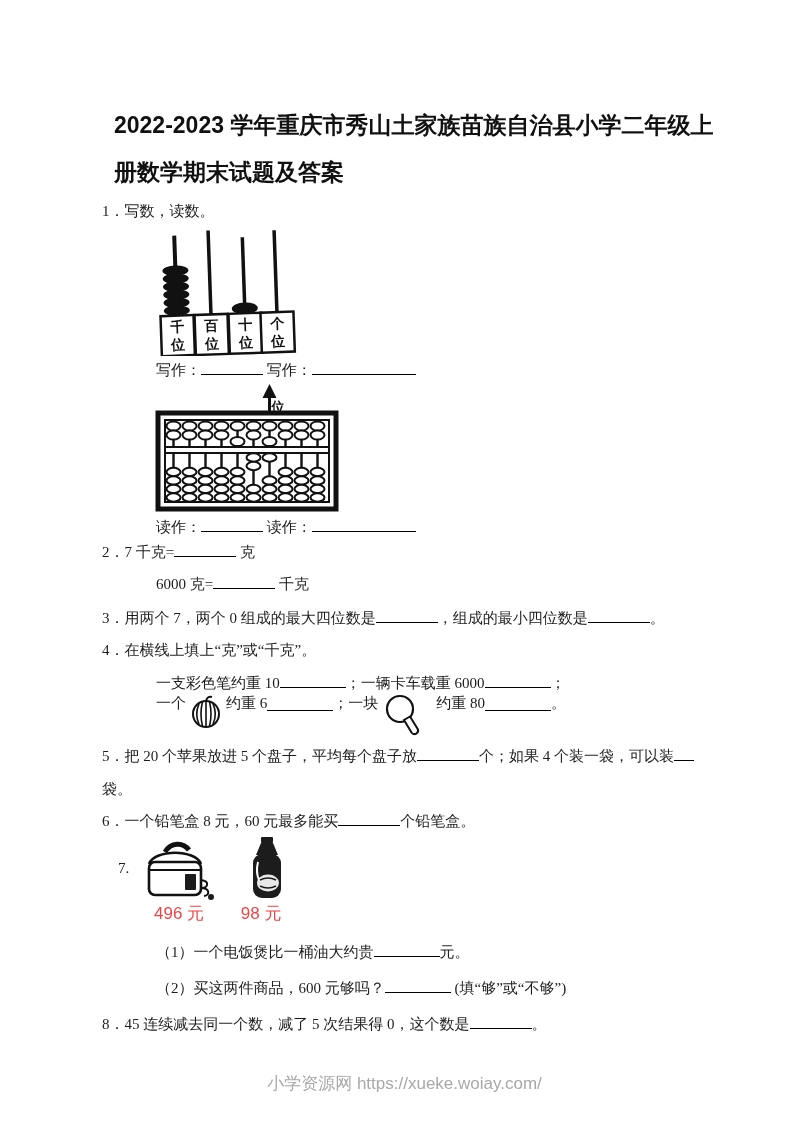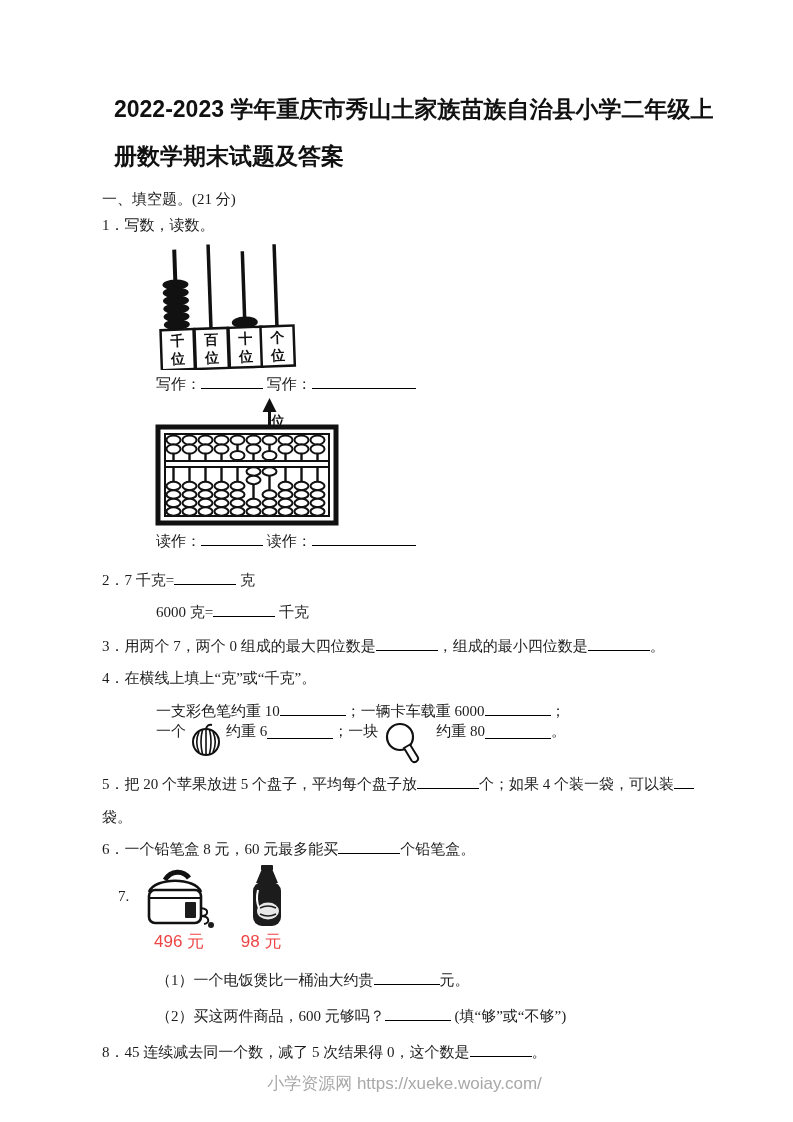--- a/index.html
+++ b/index.html
@@ -1,23 +1,23 @@
 <!DOCTYPE html>
 <html><head>
 <meta charset="utf-8">
 <style>
   html,body{margin:0;padding:0;background:#ffffff;}
   .page{position:relative;width:793px;height:1122px;background:#fff;overflow:hidden;
         color:#1c1c1c;font-family:"Liberation Serif","DejaVu Serif",serif;font-size:15px;}
-  .content{position:absolute;left:102px;top:0;width:648px;}
+  .content{position:absolute;left:102px;top:16px;width:648px;}
   .title{margin:86px 0 0 12px;width:606px;font-family:"Liberation Sans","DejaVu Sans",sans-serif;
          font-weight:700;font-size:23px;line-height:47px;color:#111;}
   .ln{line-height:22px;min-height:22px;}
   .mt14{margin-top:14px}.mt13{margin-top:13px}.mt11{margin-top:11px}
-  .mt10{margin-top:10px}.mt9{margin-top:9px}.mt6{margin-top:16px}
+  .mt10{margin-top:10px}.mt9{margin-top:9px}.mt6{margin-top:2px}
   .mt4{margin-top:4px}.mt2{margin-top:2px}.mt0{margin-top:0}
   .ind{margin-left:54px;}
   .sec{margin-top:8px;}
   .fig1{margin:2px 0 0 46px;}
   .fig2{margin:0 0 0 50px;}
   .bl{display:inline-block;height:16px;border-bottom:1px solid #000;width:62px;vertical-align:baseline;}
   .bl-lg{width:104px;}
   .bl-md{width:66px;}
   .bl-sm{width:20px;}
   .iconline{display:flex;height:46px;}
@@ -38,21 +38,20 @@
   .inlsvg{display:inline-block;vertical-align:middle;}
 </style>
 </head>
 <body>
 
 <div class="page">
   <div class="content">
 
     <div class="title">2022-2023 学年重庆市秀山土家族苗族自治县小学二年级上册数学期末试题及答案</div>
 
-    <div class="ln sec">一、填空题。(21 分)</div>
 
     <div class="ln mt4">1．写数，读数。</div>
 
     <div class="fig1">
       <svg width="152" height="132" viewBox="0 0 152 132">
         <g transform="rotate(-2 76 105)" stroke="#111" fill="none">
           <line x1="29.5" y1="10" x2="29.5" y2="90" stroke-width="4"></line>
           <line x1="63.5" y1="6" x2="63.5" y2="90" stroke-width="3.5"></line>
           <line x1="97.5" y1="14" x2="97.5" y2="90" stroke-width="3.5"></line>
           <line x1="129.5" y1="8" x2="129.5" y2="90" stroke-width="3.5"></line>

